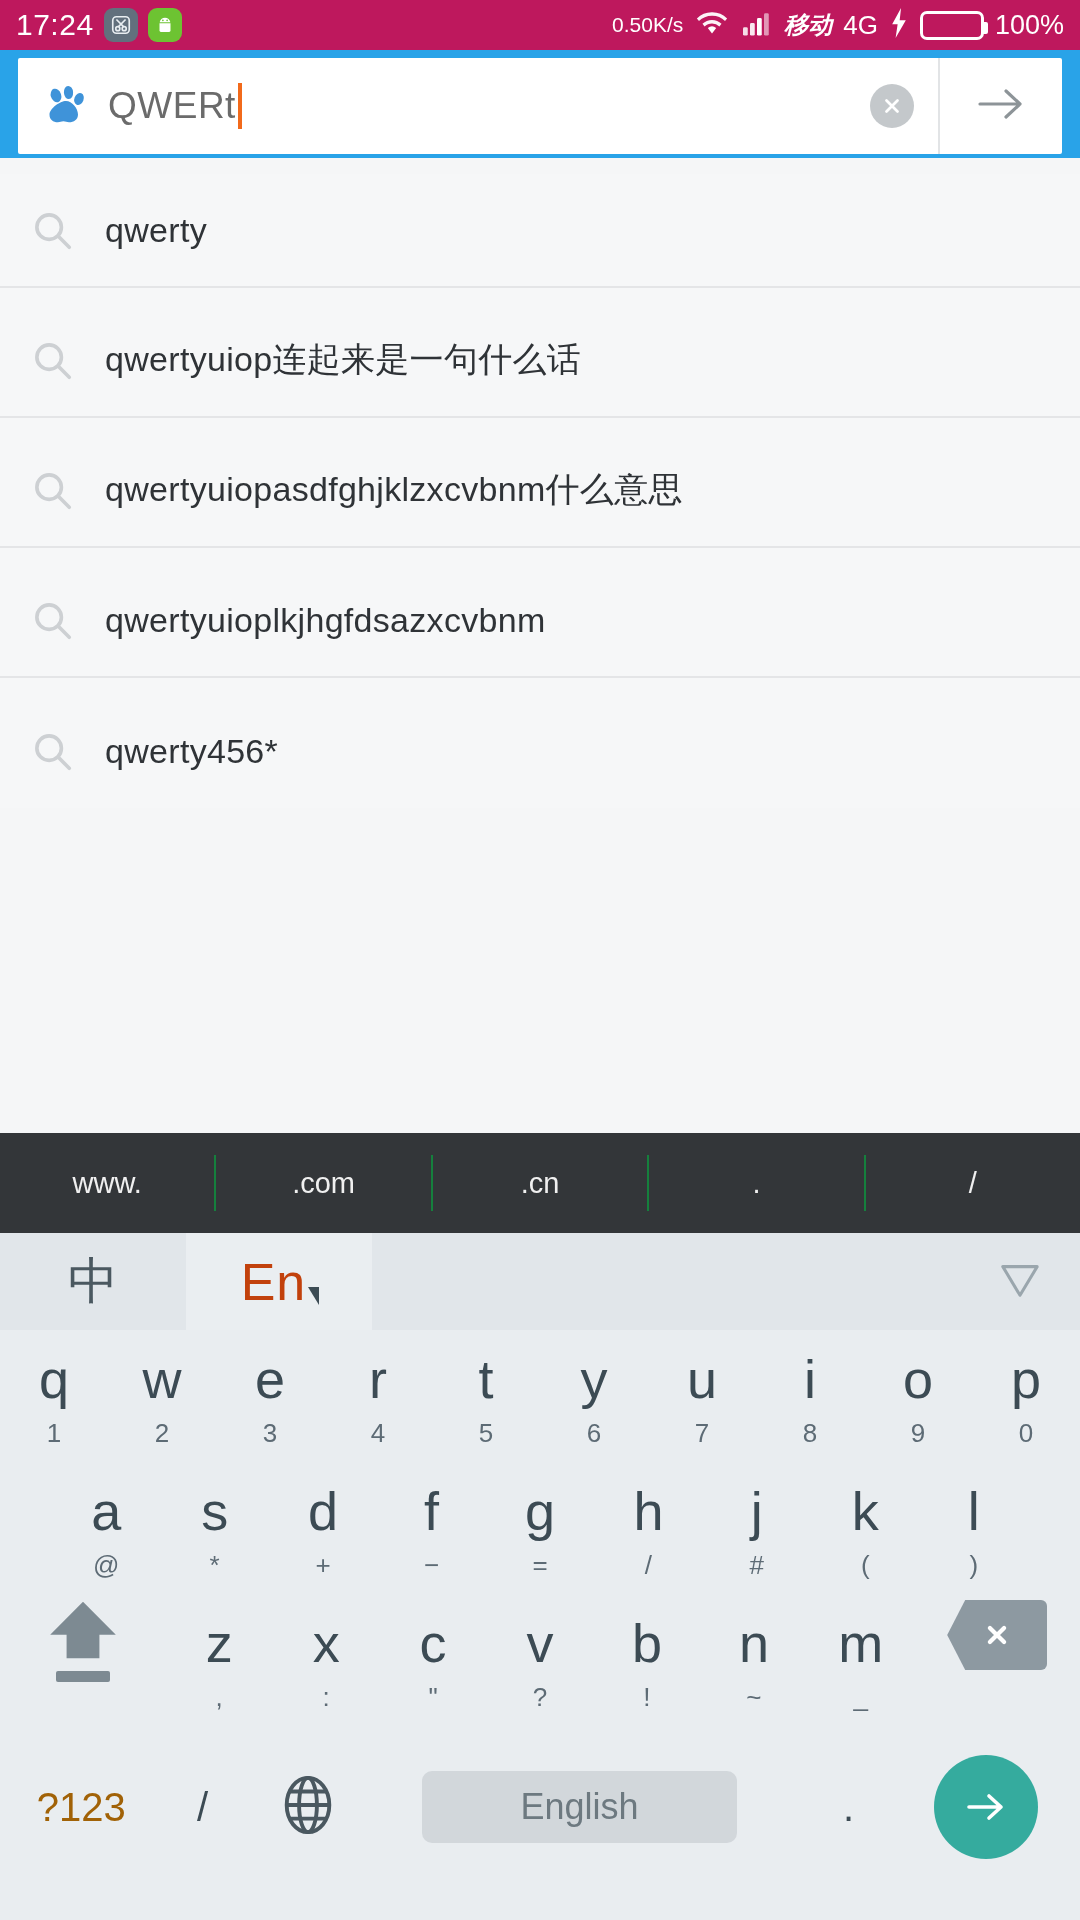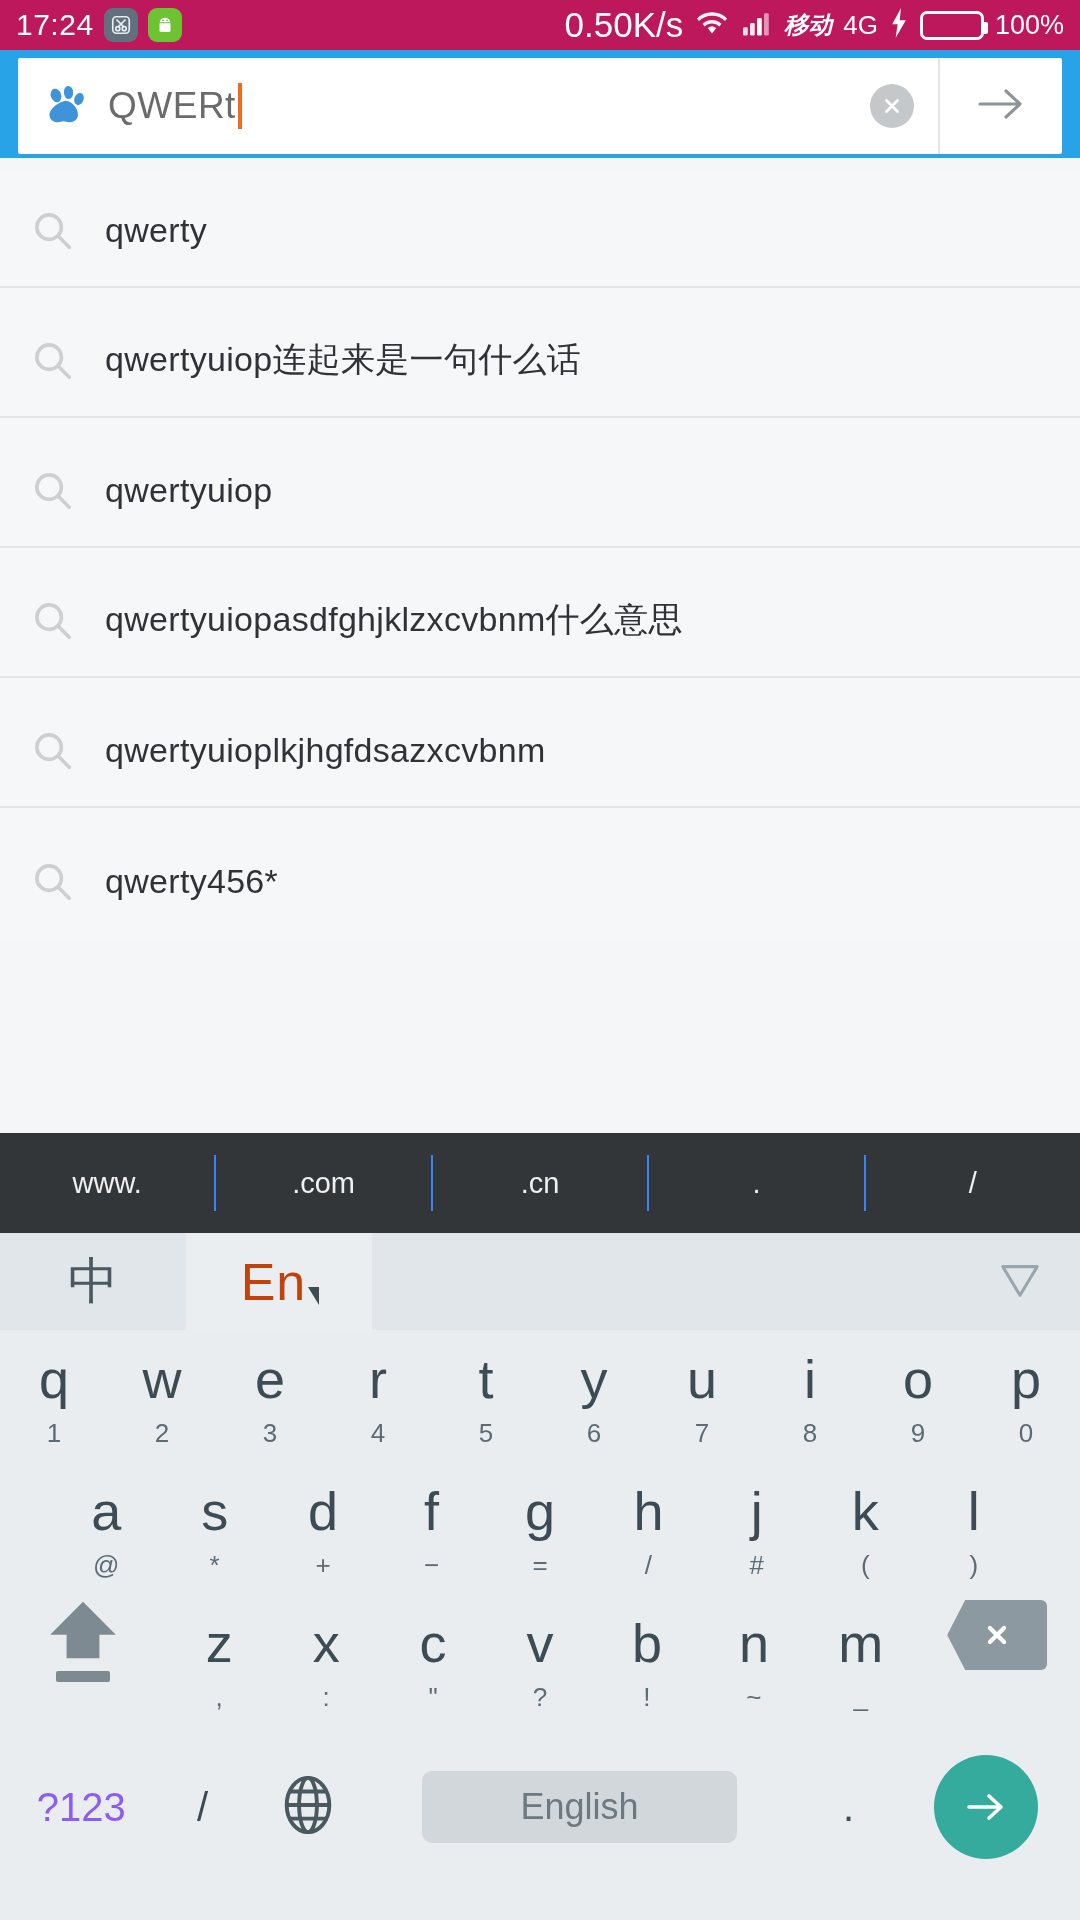--- a/index.html
+++ b/index.html
@@ -23,21 +23,21 @@
   .status-badge {
     width: 34px; height: 34px; border-radius: 9px;
     display: flex; align-items: center; justify-content: center;
   }
   .badge-scissor { background: #62707d; }
   .badge-droid { background: #6dc332; }
   .status-right {
     margin-left: auto;
     display: flex; align-items: center; gap: 11px;
   }
-  .status-speed { font-size: 35px; }
+  .status-speed { font-size: 21px; }
   .status-carrier { font-size: 24px; font-weight: bold; font-style: italic; }
   .status-net { font-size: 26px; }
   .status-pct { font-size: 27px; }
   .batt {
     width: 64px; height: 29px; border: 3px solid #ffffff; border-radius: 7px;
     position: relative; padding: 2px;
   }
   .batt:after {
     content: ""; position: absolute; right: -7px; top: 8px;
     width: 5px; height: 12px; background: #fff; border-radius: 0 2px 2px 0;
@@ -97,21 +97,21 @@
   
   .urlbar {
     position: absolute; left: 0; top: 1133px;
     width: 1080px; height: 100px;
     background: #333639;
     display: flex; align-items: center;
   }
   .urlbar-cell {
     flex: 1; text-align: center;
     color: #f0f0f0; font-size: 29px;
-    border-right: 2px solid #3b82f6;
+    border-right: 2px solid #15803d;
     line-height: 56px;
   }
   .urlbar-cell:last-child { border-right: none; }
 
   
   .keyboard {
     position: absolute; left: 0; top: 1233px;
     width: 1080px; height: 687px;
     background: #e9edf0;
   }
@@ -160,21 +160,21 @@
     border-radius: 6px;
     color: #ffffff; font-size: 40px;
   }
 
   
   .kb-bottom {
     display: flex; align-items: center; height: 150px;
     padding: 0 10px;
   }
   .bk { display: flex; align-items: center; justify-content: center; height: 100%; }
-  .bk-123 { flex: 1.35; font-size: 40px; color: #8b5cf6; }
+  .bk-123 { flex: 1.35; font-size: 40px; color: #a16207; }
   .bk-slash { flex: 0.95; font-size: 40px; color: #3c4b54; }
   .bk-globe { flex: 1.05; }
   .bk-space { flex: 4.1; text-align: center; }
   .space-btn {
     width: 315px; height: 72px; background: #d2d7db; border-radius: 10px;
     display: flex; align-items: center; justify-content: center;
     color: #6d7980; font-size: 36px;
   }
   .bk-dot { flex: 1.0; font-size: 40px; color: #3c4b54; }
   .bk-enter { flex: 1.6; }
@@ -279,29 +279,20 @@
     <span class="sugg-text">qwerty</span>
   </div>
   <div class="sugg-row">
     <span class="sugg-icon">
       <svg width="46" height="46" viewBox="0 0 24 24" fill="none" stroke="#cdd0d3" stroke-width="1.9" stroke-linecap="round">
         <circle cx="10.5" cy="10.5" r="6.4"></circle>
           <path d="M15.3 15.3 L21 21"></path>
       </svg>
     </span>
     <span class="sugg-text">qwertyuiop连起来是一句什么话</span>
-  </div>
-  <div class="sugg-row">
-    <span class="sugg-icon">
-      <svg width="46" height="46" viewBox="0 0 24 24" fill="none" stroke="#cdd0d3" stroke-width="1.9" stroke-linecap="round">
-        <circle cx="10.5" cy="10.5" r="6.4"></circle>
-          <path d="M15.3 15.3 L21 21"></path>
-      </svg>
-    </span>
-    <span class="sugg-text">qwertyuiop</span>
   </div>
   <div class="sugg-row">
     <span class="sugg-icon">
       <svg width="46" height="46" viewBox="0 0 24 24" fill="none" stroke="#cdd0d3" stroke-width="1.9" stroke-linecap="round">
         <circle cx="10.5" cy="10.5" r="6.4"></circle>
           <path d="M15.3 15.3 L21 21"></path>
       </svg>
     </span>
     <span class="sugg-text">qwertyuiopasdfghjklzxcvbnm什么意思</span>
   </div>

